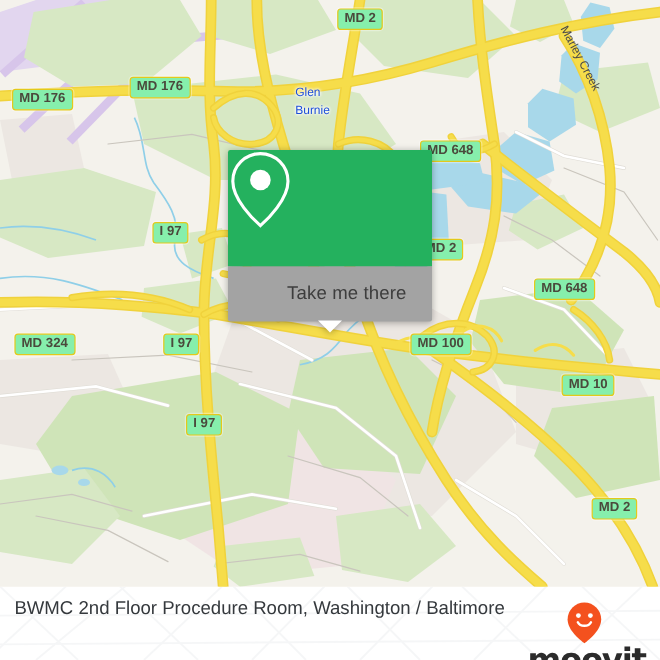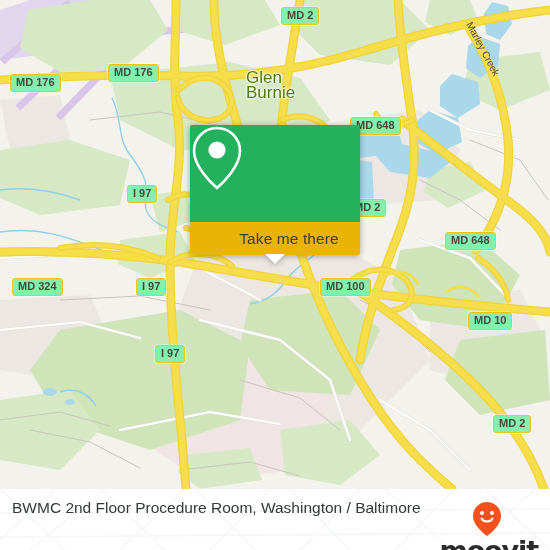--- a/index.html
+++ b/index.html
@@ -7,21 +7,21 @@
        font-family:"Liberation Sans","DejaVu Sans",sans-serif;}
 
   #page{position:relative;width:550px;height:550px;overflow:hidden;}
 
   
   #map{position:absolute;left:0;top:0;width:550px;height:489px;
        background:#f4f2ec;overflow:hidden;}
   #map svg{position:absolute;left:0;top:0;}
 
   
-  .city-label{position:absolute;color:#4d7c0f;font-size:17px;line-height:15px;
+  .city-label{position:absolute;color:#1d4ed8;font-size:10px;line-height:15px;
       font-family:"Liberation Sans",sans-serif;white-space:pre;
       text-shadow:0 0 3px #fff,0 0 3px #fff,0 0 2px #fff;}
 
   
   .shield{position:absolute;background:#86efac;border:1.5px solid #e3c91b;
       border-radius:3px;color:#4a4a3c;font-weight:bold;font-size:11px;
       line-height:11px;padding:2px 5px 3px 5px;white-space:nowrap;
       font-family:"Liberation Sans",sans-serif;
       box-shadow:0 0 0 1px rgba(255,255,255,.35);}
 
@@ -34,21 +34,21 @@
   #attribution{position:absolute;left:0;bottom:0;width:550px;height:26px;
       background:rgba(255,255,255,.72);display:flex;align-items:center;}
   #attribution span{font-size:12.5px;color:#3a3a3a;padding-left:9px;
       font-family:"Liberation Sans",sans-serif;}
 
   
   #popup{position:absolute;left:190px;top:125px;width:170px;
       filter:drop-shadow(0 1px 3px rgba(0,0,0,.32));}
   #popup-head{background:#24b15e;height:97px;border-radius:2px 2px 0 0;
       display:flex;align-items:center;justify-content:center;}
-  #popup-foot{background:#eab308;height:33px;display:flex;align-items:center;
+  #popup-foot{background:#a3a3a3;height:46px;display:flex;align-items:center;
       justify-content:center;position:relative;border-radius:0 0 2px 2px;padding-left:28px;}
   #popup-foot .label{font-size:15.5px;color:#3d3d3d;
       font-family:"Liberation Sans",sans-serif;letter-spacing:.1px;}
   #popup-tail{position:absolute;left:50%;bottom:-9px;margin-left:-10px;
       width:0;height:0;border-left:10px solid transparent;
       border-right:10px solid transparent;border-top:10px solid #fff;}
 
   
   #footer{position:absolute;left:0;top:489px;width:550px;height:61px;
       background:#ffffff;overflow:hidden;}
@@ -233,21 +233,21 @@
 
     <div class="shield" style="left:10px;top:74px;">MD 176</div>
     <div class="shield" style="left:108px;top:64px;">MD 176</div>
     <div class="shield" style="left:281px;top:7px;">MD 2</div>
     <div class="shield" style="left:350px;top:117px;">MD 648</div>
     <div class="shield" style="left:127px;top:185px;">I 97</div>
     <div class="shield" style="left:348px;top:199px;">MD 2</div>
     <div class="shield" style="left:445px;top:232px;">MD 648</div>
     <div class="shield" style="left:12px;top:278px;">MD 324</div>
     <div class="shield" style="left:136px;top:278px;">I 97</div>
-    <div class="shield" style="left:320px;top:278px;text-align:right;">MD 100</div>
+    <div class="shield" style="left:342px;top:278px;text-align:right;">MD 100</div>
     <div class="shield" style="left:468px;top:312px;">MD 10</div>
     <div class="shield" style="left:155px;top:345px;">I 97</div>
     <div class="shield" style="left:493px;top:415px;">MD 2</div>
 
     <div id="popup">
       <div id="popup-head">
         <svg width="54" height="66" viewBox="0 0 54 66">
           <path d="M27 3 C14.3 3 4 13.3 4 26 C4 41 21 58 27 63 C33 58 50 41 50 26 C50 13.3 39.7 3 27 3 Z" fill="none" stroke="#ffffff" stroke-width="2.6"></path>
           <circle cx="27" cy="25" r="8.6" fill="#ffffff"></circle>
         </svg>

